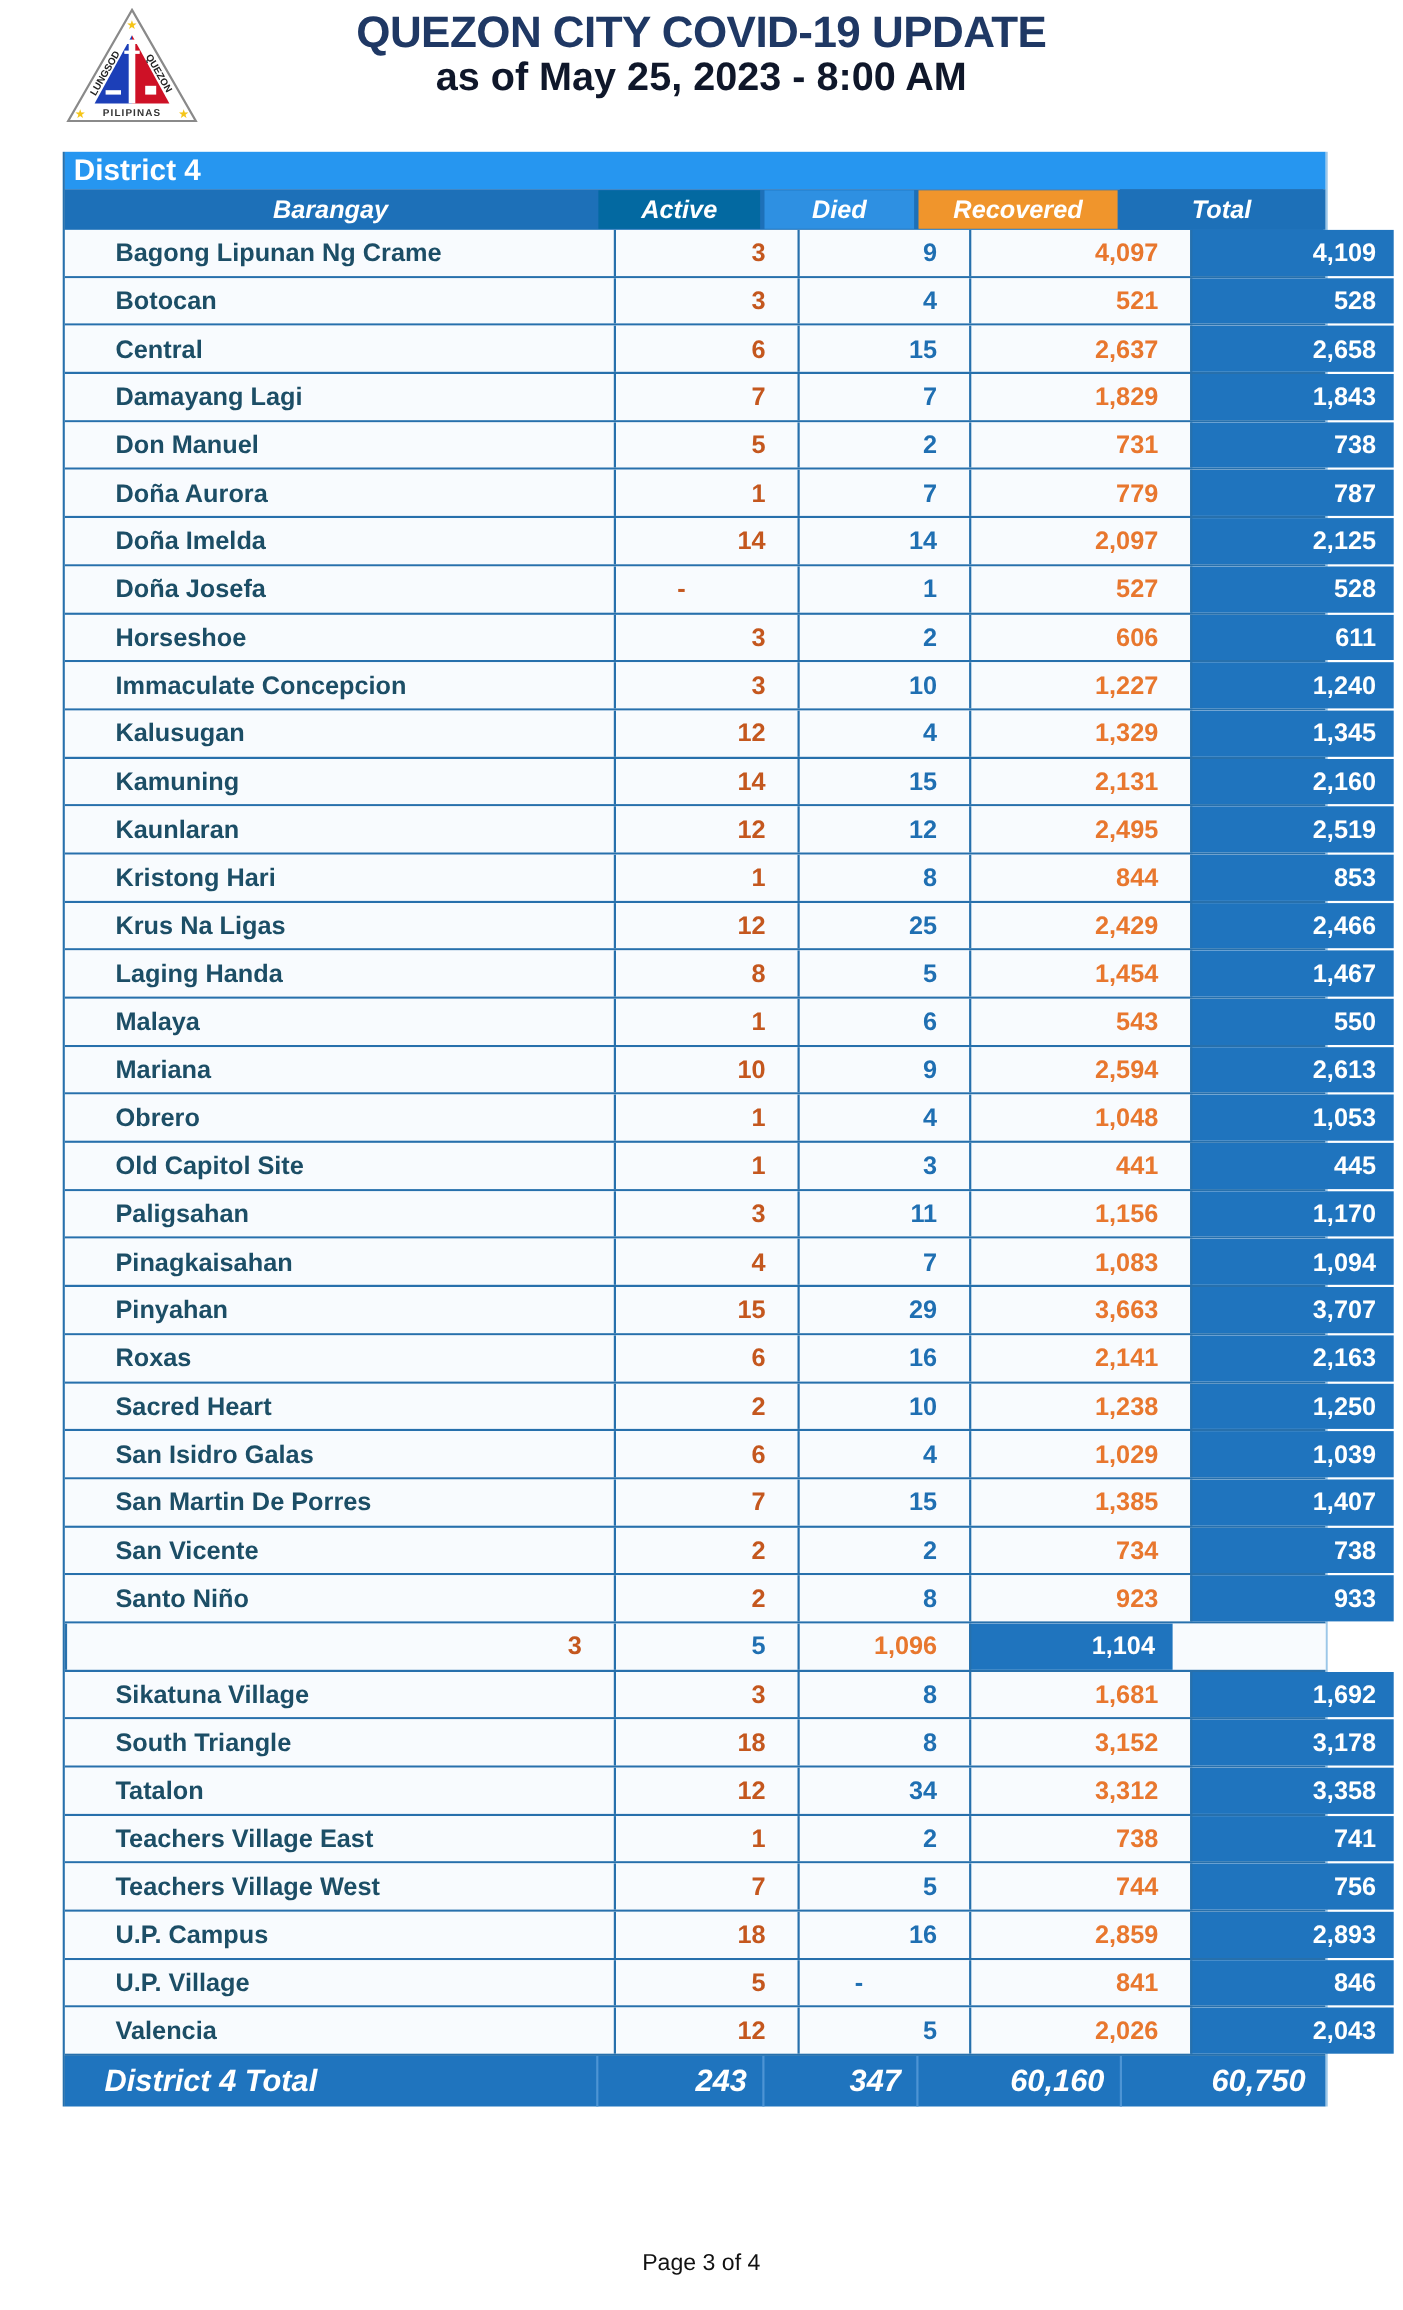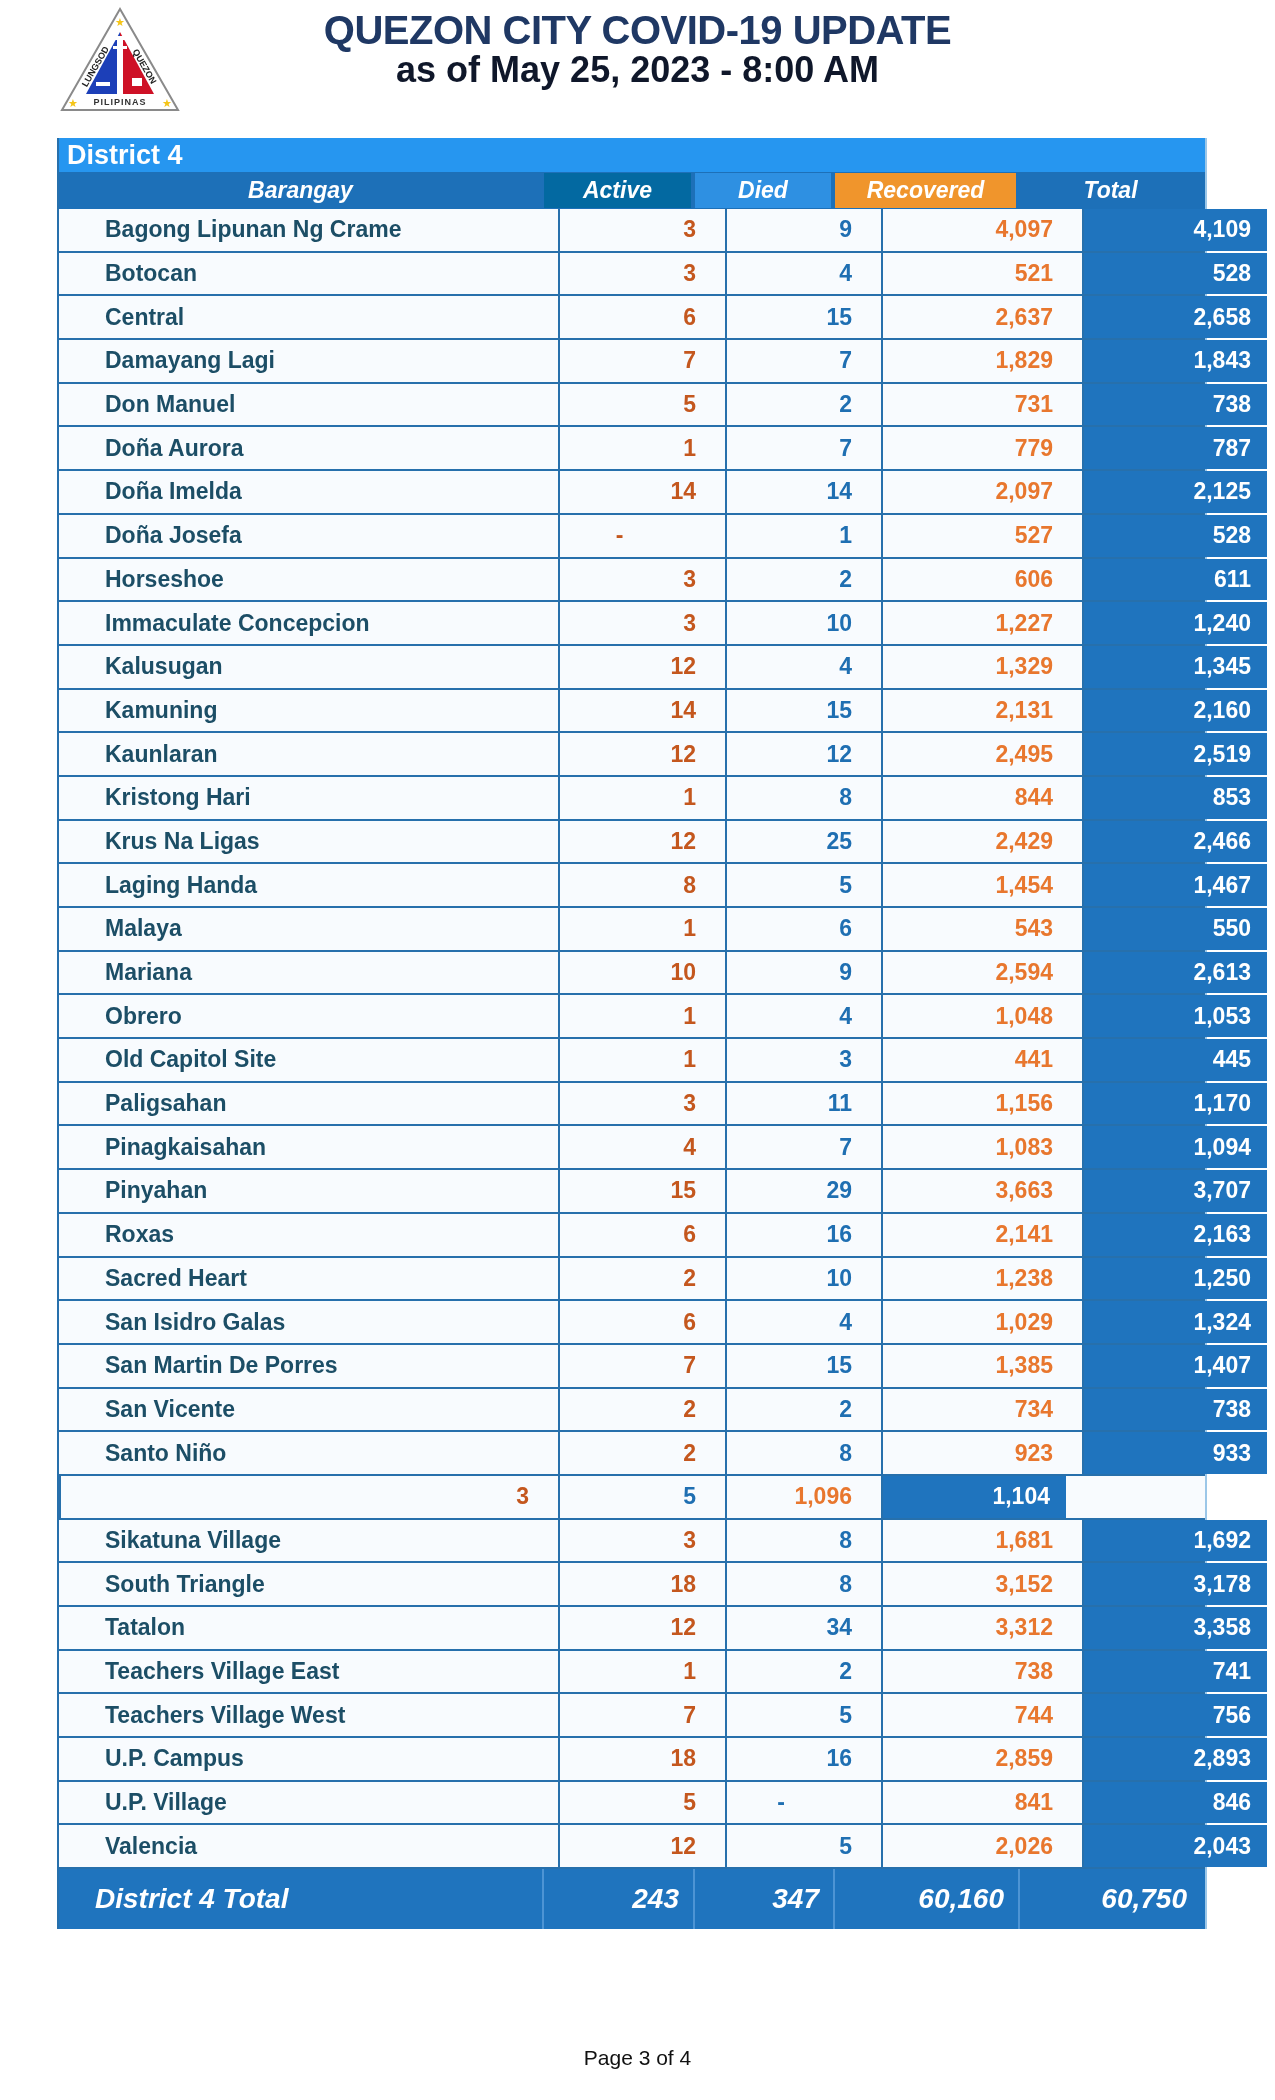--- a/index.html
+++ b/index.html
@@ -66,21 +66,21 @@
   .num-cell.active-val{color:#C4571E;border-left:2px solid #2770AC;}
   .num-cell.died-val{color:#1F6FB2;border-left:2px solid #2770AC;}
   .num-cell.recovered-val{color:#E8772E;border-left:2px solid #2770AC;}
   .num-cell.total-val{
     color:#ffffff;background:#1F74BE;border-left:2px solid #2770AC;
     padding-right:16px;
   }
   .num-cell.dash{justify-content:center;padding-right:30px;}
 
   .total-row{
-    height:60px;background:#1F74BE;color:#ffffff;
+    height:46px;background:#1F74BE;color:#ffffff;
     font-style:italic;font-weight:bold;
   }
   .total-row > div{
     display:flex;align-items:center;box-sizing:border-box;font-size:28px;
   }
   .total-label{padding-left:36px;justify-content:flex-start;}
   .total-num{justify-content:flex-end;padding-right:14px;border-left:2px solid #4D94D4;}
   .total-num.grand{padding-right:16px;}
 
   
@@ -304,21 +304,21 @@
           <div class="num-cell active-val">2</div>
           <div class="num-cell died-val">10</div>
           <div class="num-cell recovered-val">1,238</div>
           <div class="num-cell total-val">1,250</div>
         </div>
         <div class="trow">
           <div class="name-cell">San Isidro Galas</div>
           <div class="num-cell active-val">6</div>
           <div class="num-cell died-val">4</div>
           <div class="num-cell recovered-val">1,029</div>
-          <div class="num-cell total-val">1,324</div>
+          <div class="num-cell total-val">1,039</div>
         </div>
         <div class="trow">
           <div class="name-cell">San Martin De Porres</div>
           <div class="num-cell active-val">7</div>
           <div class="num-cell died-val">15</div>
           <div class="num-cell recovered-val">1,385</div>
           <div class="num-cell total-val">1,407</div>
         </div>
         <div class="trow">
           <div class="name-cell">San Vicente</div>

